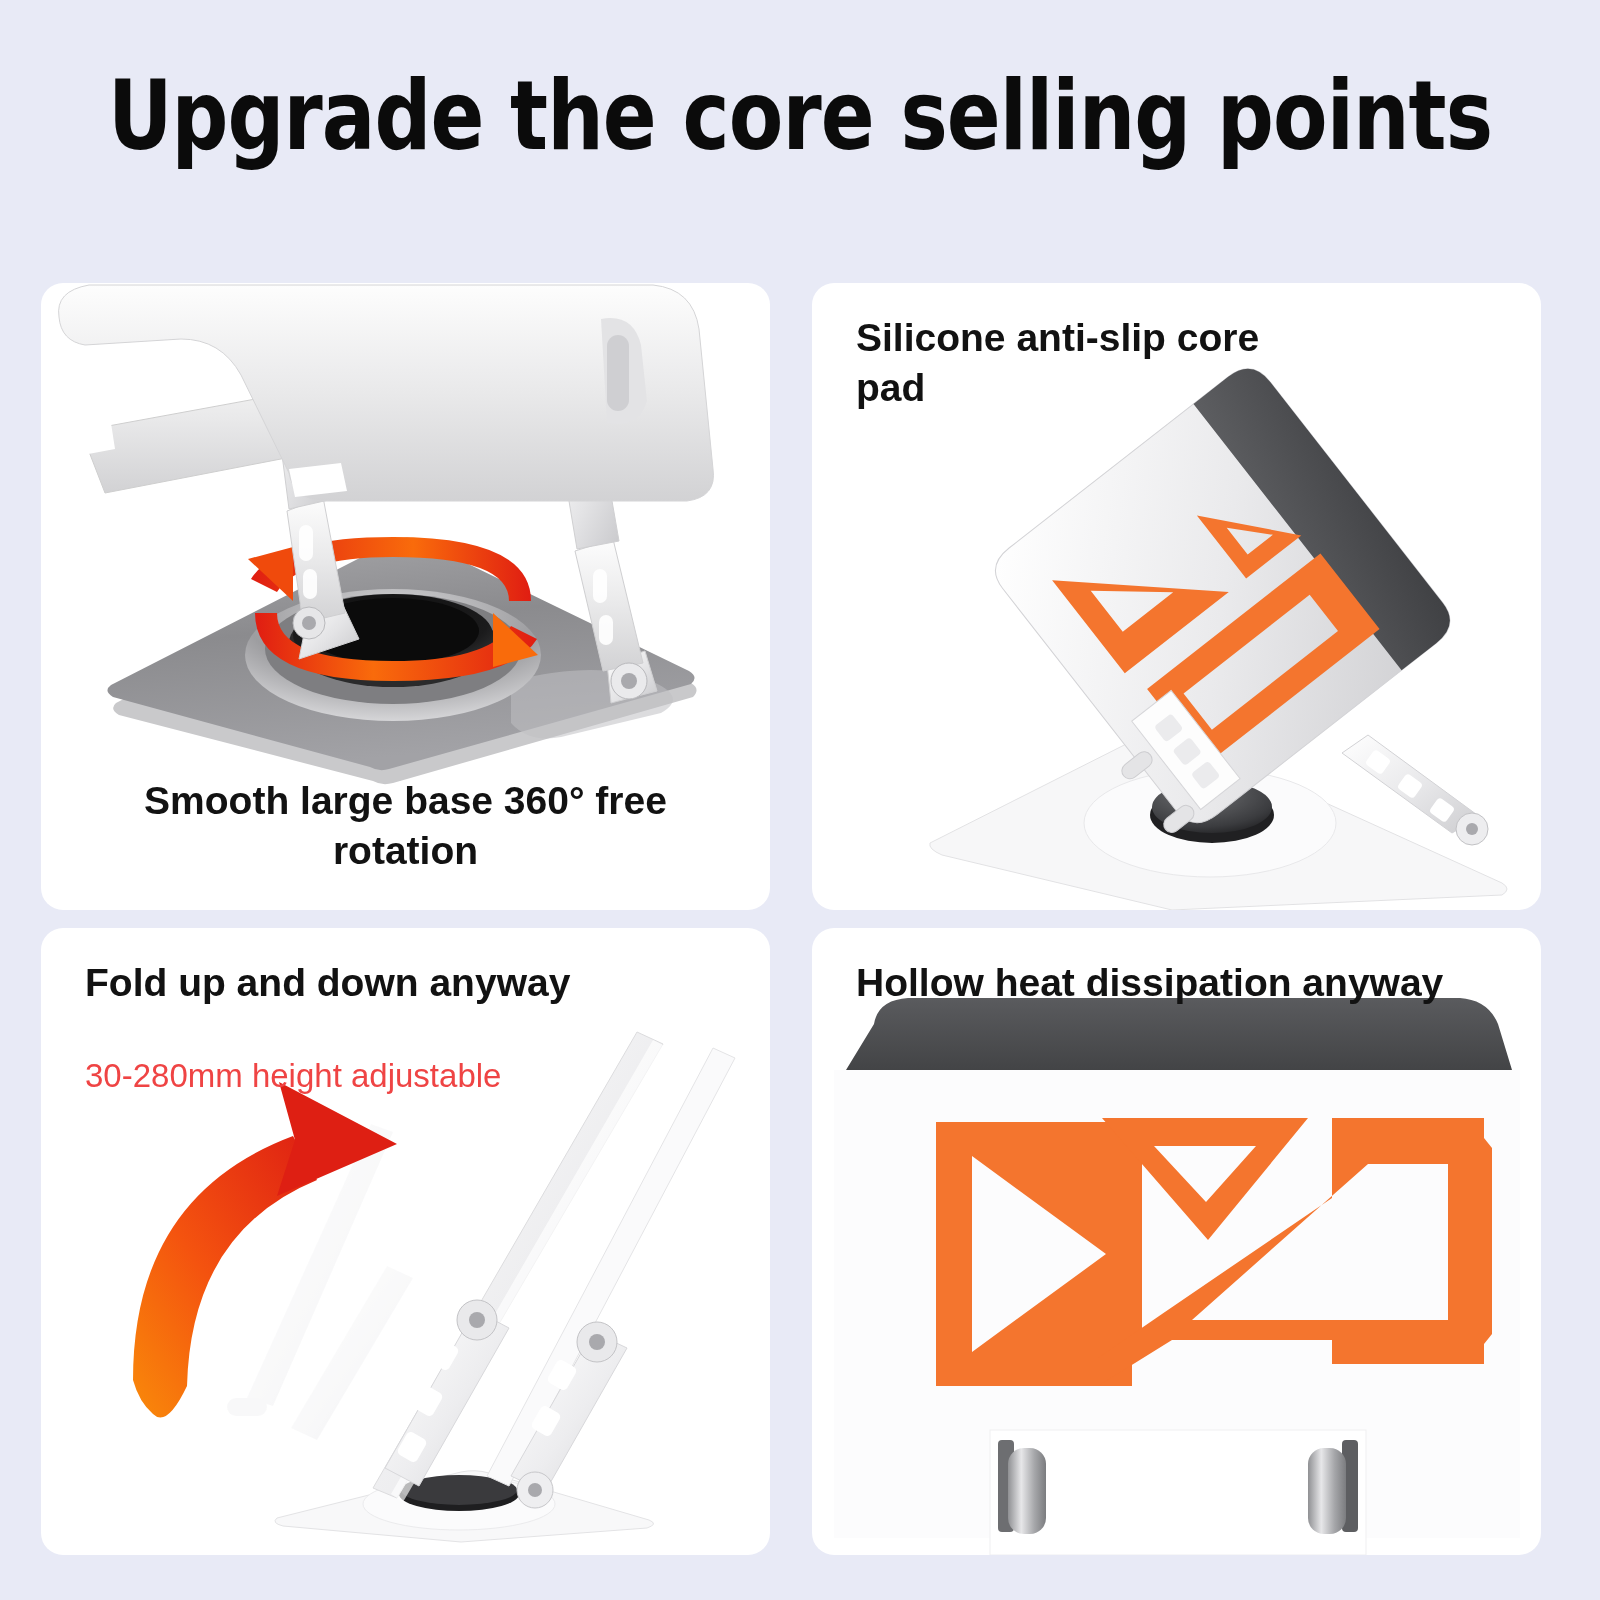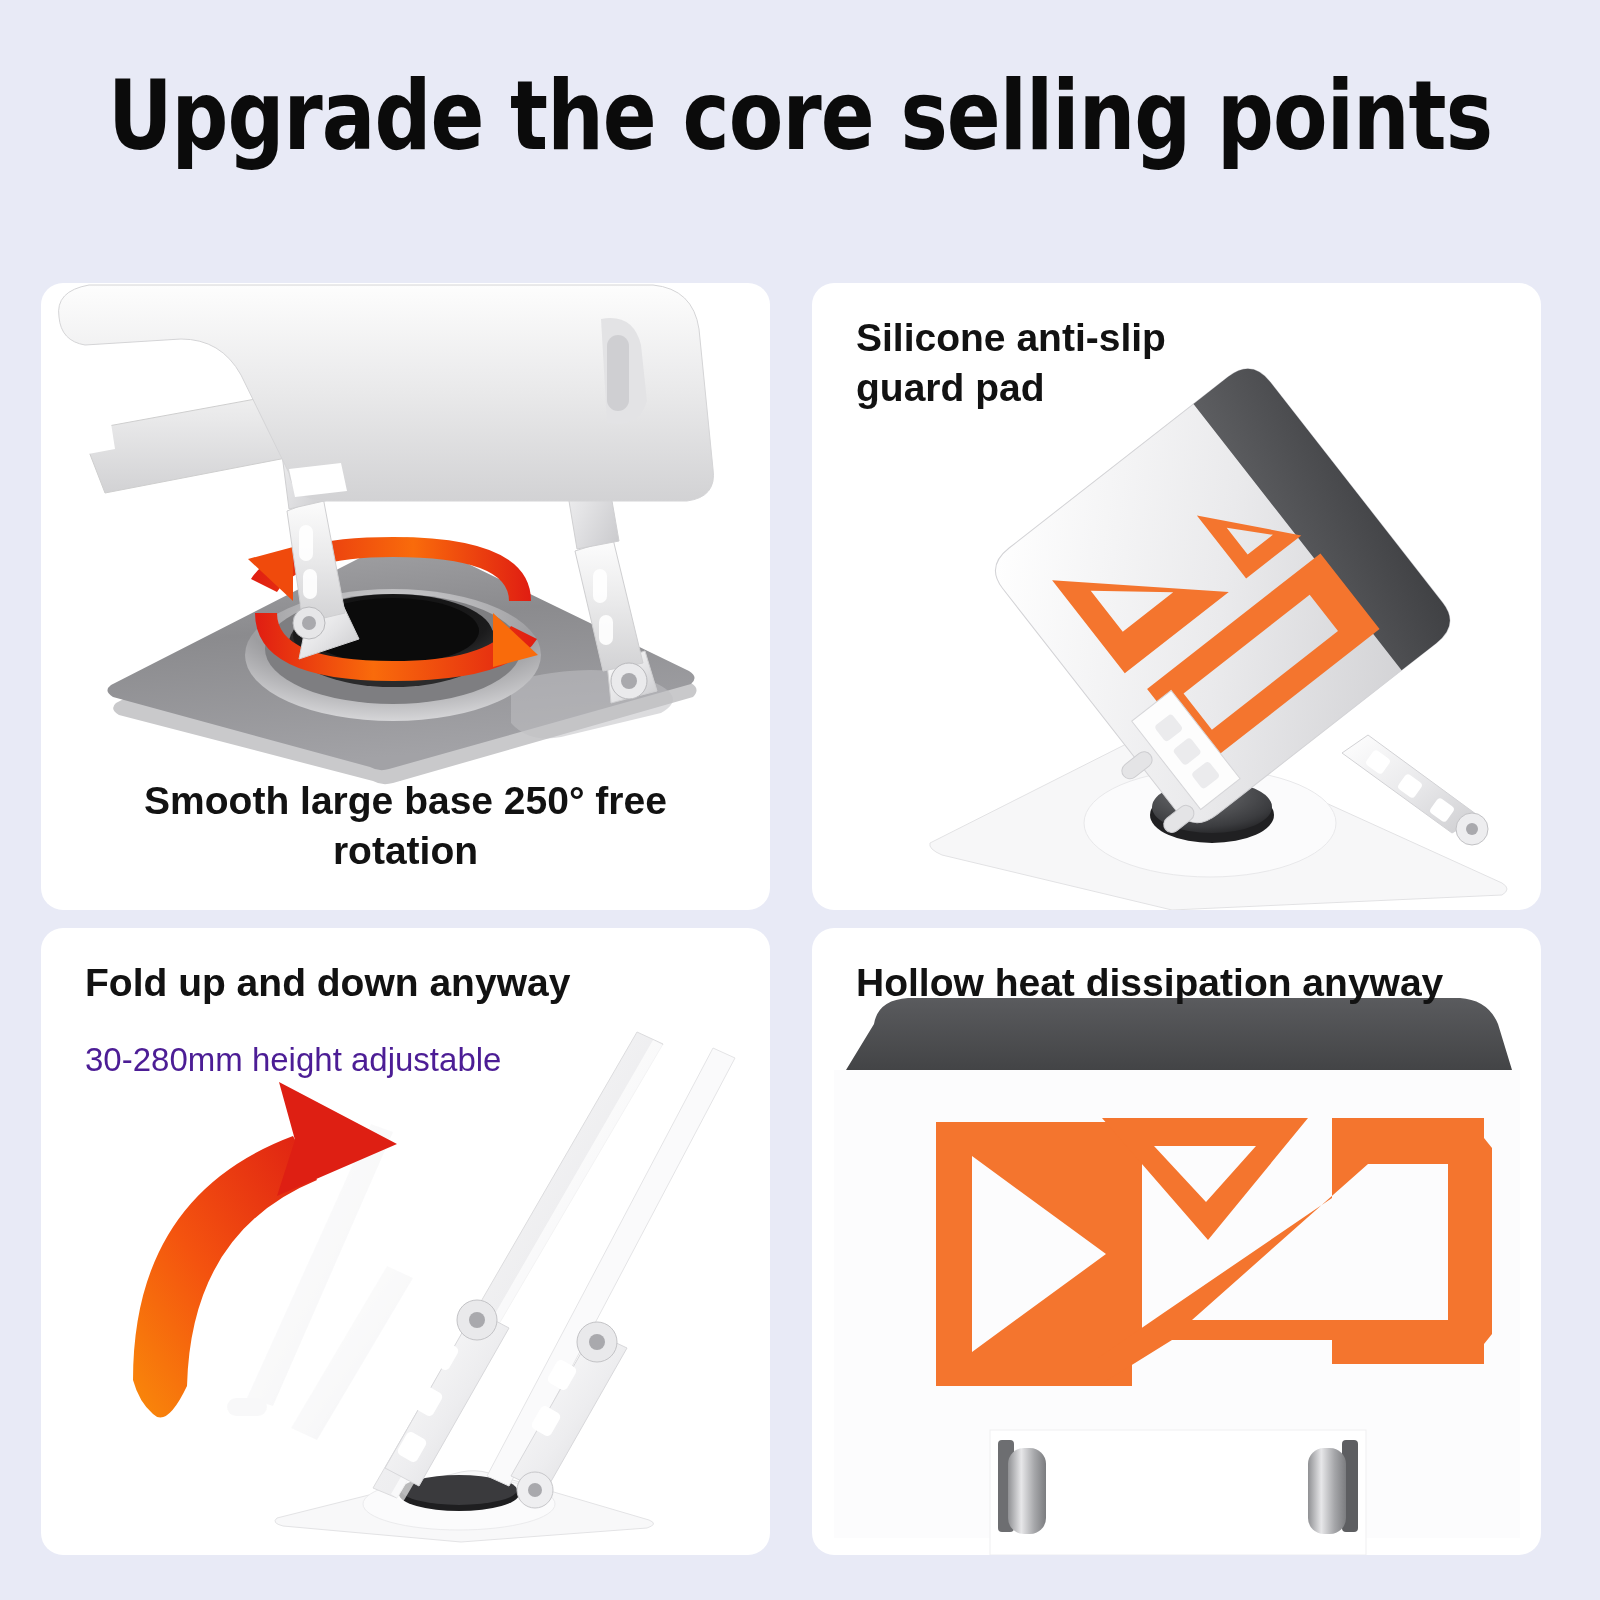--- a/index.html
+++ b/index.html
@@ -44,22 +44,22 @@
     position:absolute;left:30px;right:30px;bottom:34px;
     text-align:center;font-weight:bold;font-size:39px;line-height:50px;color:#121212;
   }
   .cap-top{
     position:absolute;left:44px;top:30px;
     font-weight:bold;font-size:39px;line-height:50px;color:#121212;
     max-width:420px;
   }
   .cap-top.wide{max-width:640px;}
   .cap-sub{
-    position:absolute;left:44px;top:112px;
-    font-size:33px;line-height:40px;color:#4c1d95;font-weight:normal;
+    position:absolute;left:44px;top:128px;
+    font-size:33px;line-height:40px;color:#ef4444;font-weight:normal;
   }
 
   .stage{position:absolute;inset:0;}
   svg.stage{display:block;}
 </style>
 </head>
 <body>
 
 <div id="page">
 
@@ -155,21 +155,21 @@
         </g>
 
         <g>
           <path d="M18 34 Q14 8 48 2 L612 2 Q652 6 658 46 L672 186 Q676 214 646 218 L280 218 Q252 214 248 190 L200 92 Q180 56 140 56 L44 62 Q20 58 18 34 Z" fill="url(#alu1)" stroke="#d4d4d6"></path>
           <path d="M560 36 Q592 30 600 62 L606 118 Q598 146 566 140 Z" fill="#e3e3e5"></path>
           <rect x="566" y="52" width="22" height="76" rx="11" fill="#cfcfd2"></rect>
           <path d="M248 186 L300 180 L306 208 L254 214 Z" fill="#ffffff"></path>
         </g>
       </svg>
 
-      <div class="cap-bottom">Smooth large base 250° free rotation</div>
+      <div class="cap-bottom">Smooth large base 360° free rotation</div>
     </div>
 
     <div class="card">
       <svg class="stage" viewBox="0 0 729 627">
         <defs>
           <linearGradient id="alu3" x1="0" y1="0" x2="1" y2="1">
             <stop offset="0" stop-color="#ffffff"></stop>
               <stop offset=".5" stop-color="#eaeaec"></stop>
               <stop offset="1" stop-color="#cdcdd0"></stop>
           </linearGradient>
@@ -220,21 +220,21 @@
             <rect x="282" y="390" width="22" height="20" rx="4" fill="#ebebed"></rect>
             <rect x="282" y="420" width="22" height="20" rx="4" fill="#ebebed"></rect>
             <rect x="282" y="450" width="22" height="20" rx="4" fill="#ebebed"></rect>
           </g>
 
           <rect x="228" y="402" width="34" height="16" rx="8" fill="#e4e4e6" stroke="#cdcdd0"></rect>
           <rect x="228" y="470" width="34" height="16" rx="8" fill="#e4e4e6" stroke="#cdcdd0"></rect>
         </g>
       </svg>
 
-      <div class="cap-top">Silicone anti-slip guard pad</div>
+      <div class="cap-top">Silicone anti-slip core pad</div>
     </div>
 
     <div class="card">
       <svg class="stage" viewBox="0 0 729 627">
         <defs>
           <linearGradient id="alu4" x1="0" y1="0" x2="1" y2="1">
             <stop offset="0" stop-color="#ffffff"></stop>
               <stop offset=".55" stop-color="#ededef"></stop>
               <stop offset="1" stop-color="#d6d6d9"></stop>
           </linearGradient>

